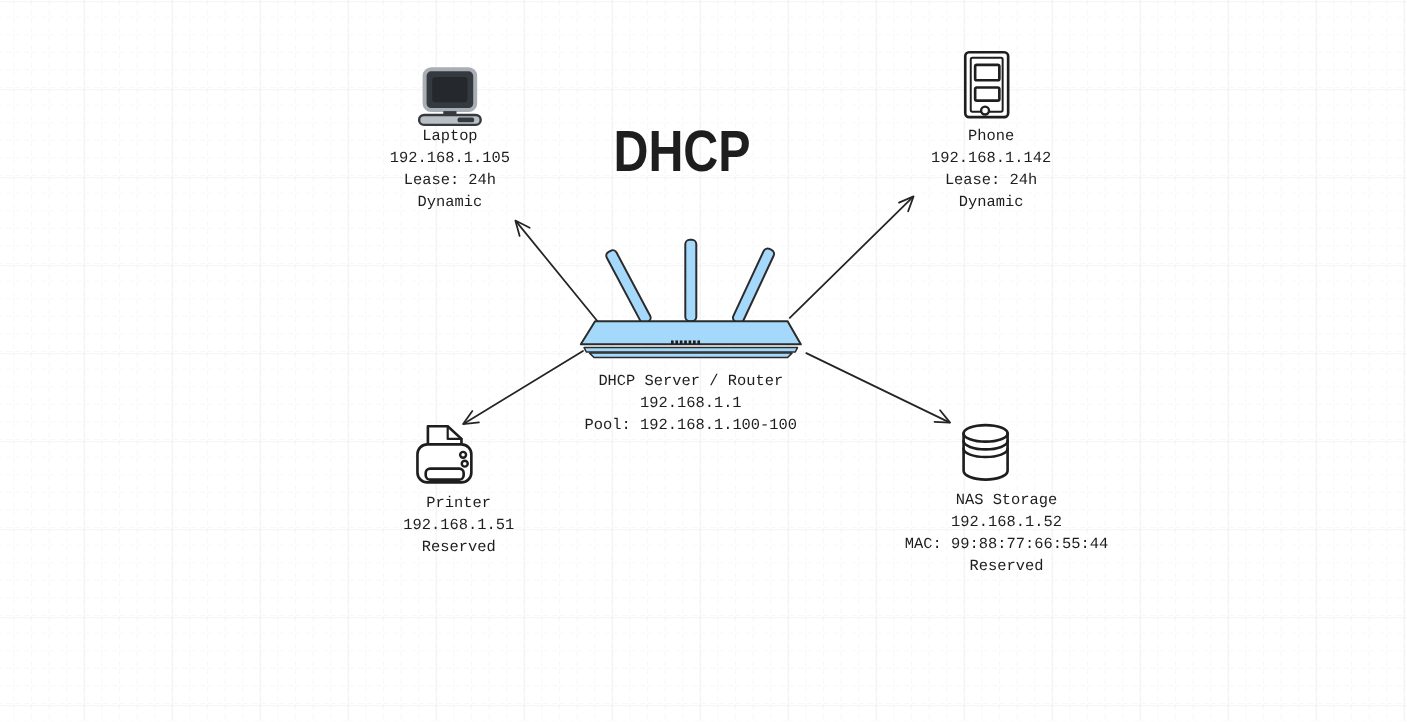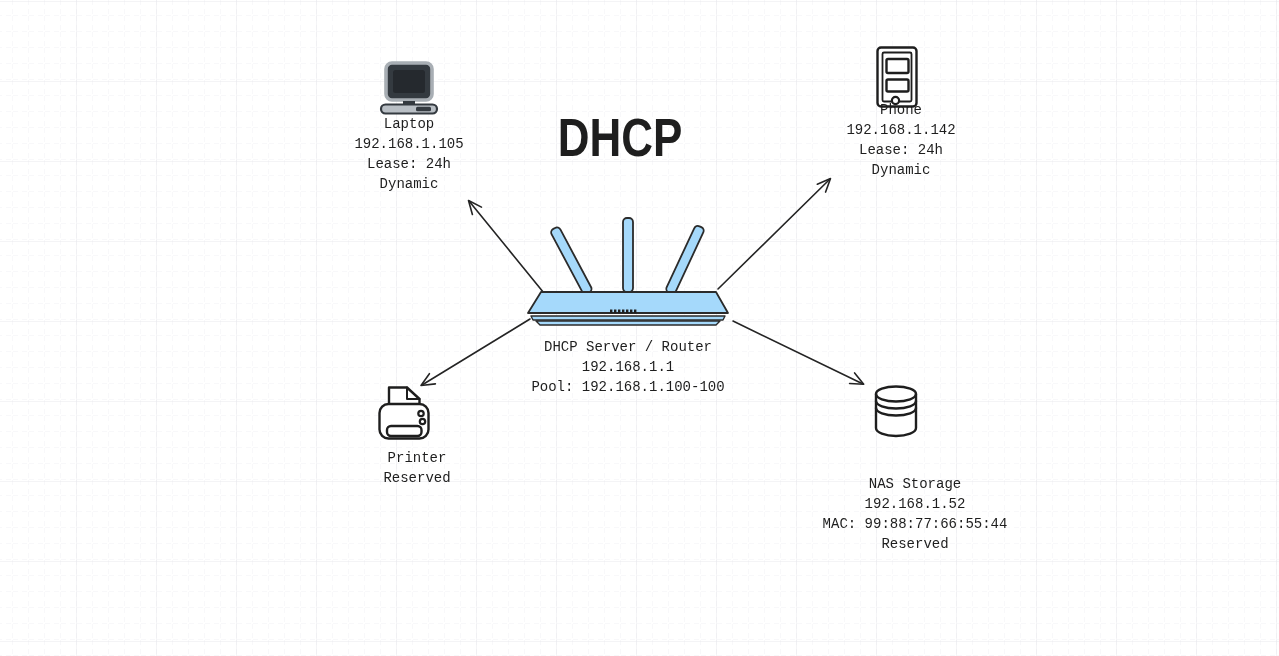--- a/index.html
+++ b/index.html
@@ -41,24 +41,24 @@
     text-align: center;
     font-family: Liberation Mono, monospace;
     font-size: 14px;
     line-height: 20px;
     color: #1e1e1e;
     white-space: nowrap;
   }
   .node-label div { height: 20px; }
 
   .label-laptop  { left: 269px; top: 114px; }
-  .label-phone   { left: 761px; top: 100px; text-align: center; }
+  .label-phone   { left: 761px; top: 114px; text-align: center; }
   .label-router  { left: 488px; top: 337px; }
   .label-printer { left: 277px; top: 448px; text-align: center; }
-  .label-nas     { left: 775px; top: 445px; margin-top: 29px; }
+  .label-nas     { left: 775px; top: 445px; }
 </style>
 </head>
 <body>
 
 <div class="canvas">
 
   <svg class="diagram-svg" viewBox="0 0 1279 656" xmlns="http://www.w3.org/2000/svg">
     <defs>
       <pattern id="minorGrid" width="16" height="16" patternUnits="userSpaceOnUse" patternTransform="translate(-3 0)">
         <path d="M16 0 V16 M0 16 H16" fill="none" stroke="#f1f1f4" stroke-width="1" stroke-dasharray="5 4"></path>
@@ -163,20 +163,21 @@
   </div>
 
   <div class="node-label label-router">
     <div>DHCP Server / Router</div>
     <div>192.168.1.1</div>
     <div>Pool: 192.168.1.100-100</div>
   </div>
 
   <div class="node-label label-printer">
     <div>Printer</div>
+    <div>192.168.1.51</div>
     <div>Reserved</div>
   </div>
 
   <div class="node-label label-nas">
     <div>NAS Storage</div>
     <div>192.168.1.52</div>
     <div>MAC: 99:88:77:66:55:44</div>
     <div>Reserved</div>
   </div>
 

